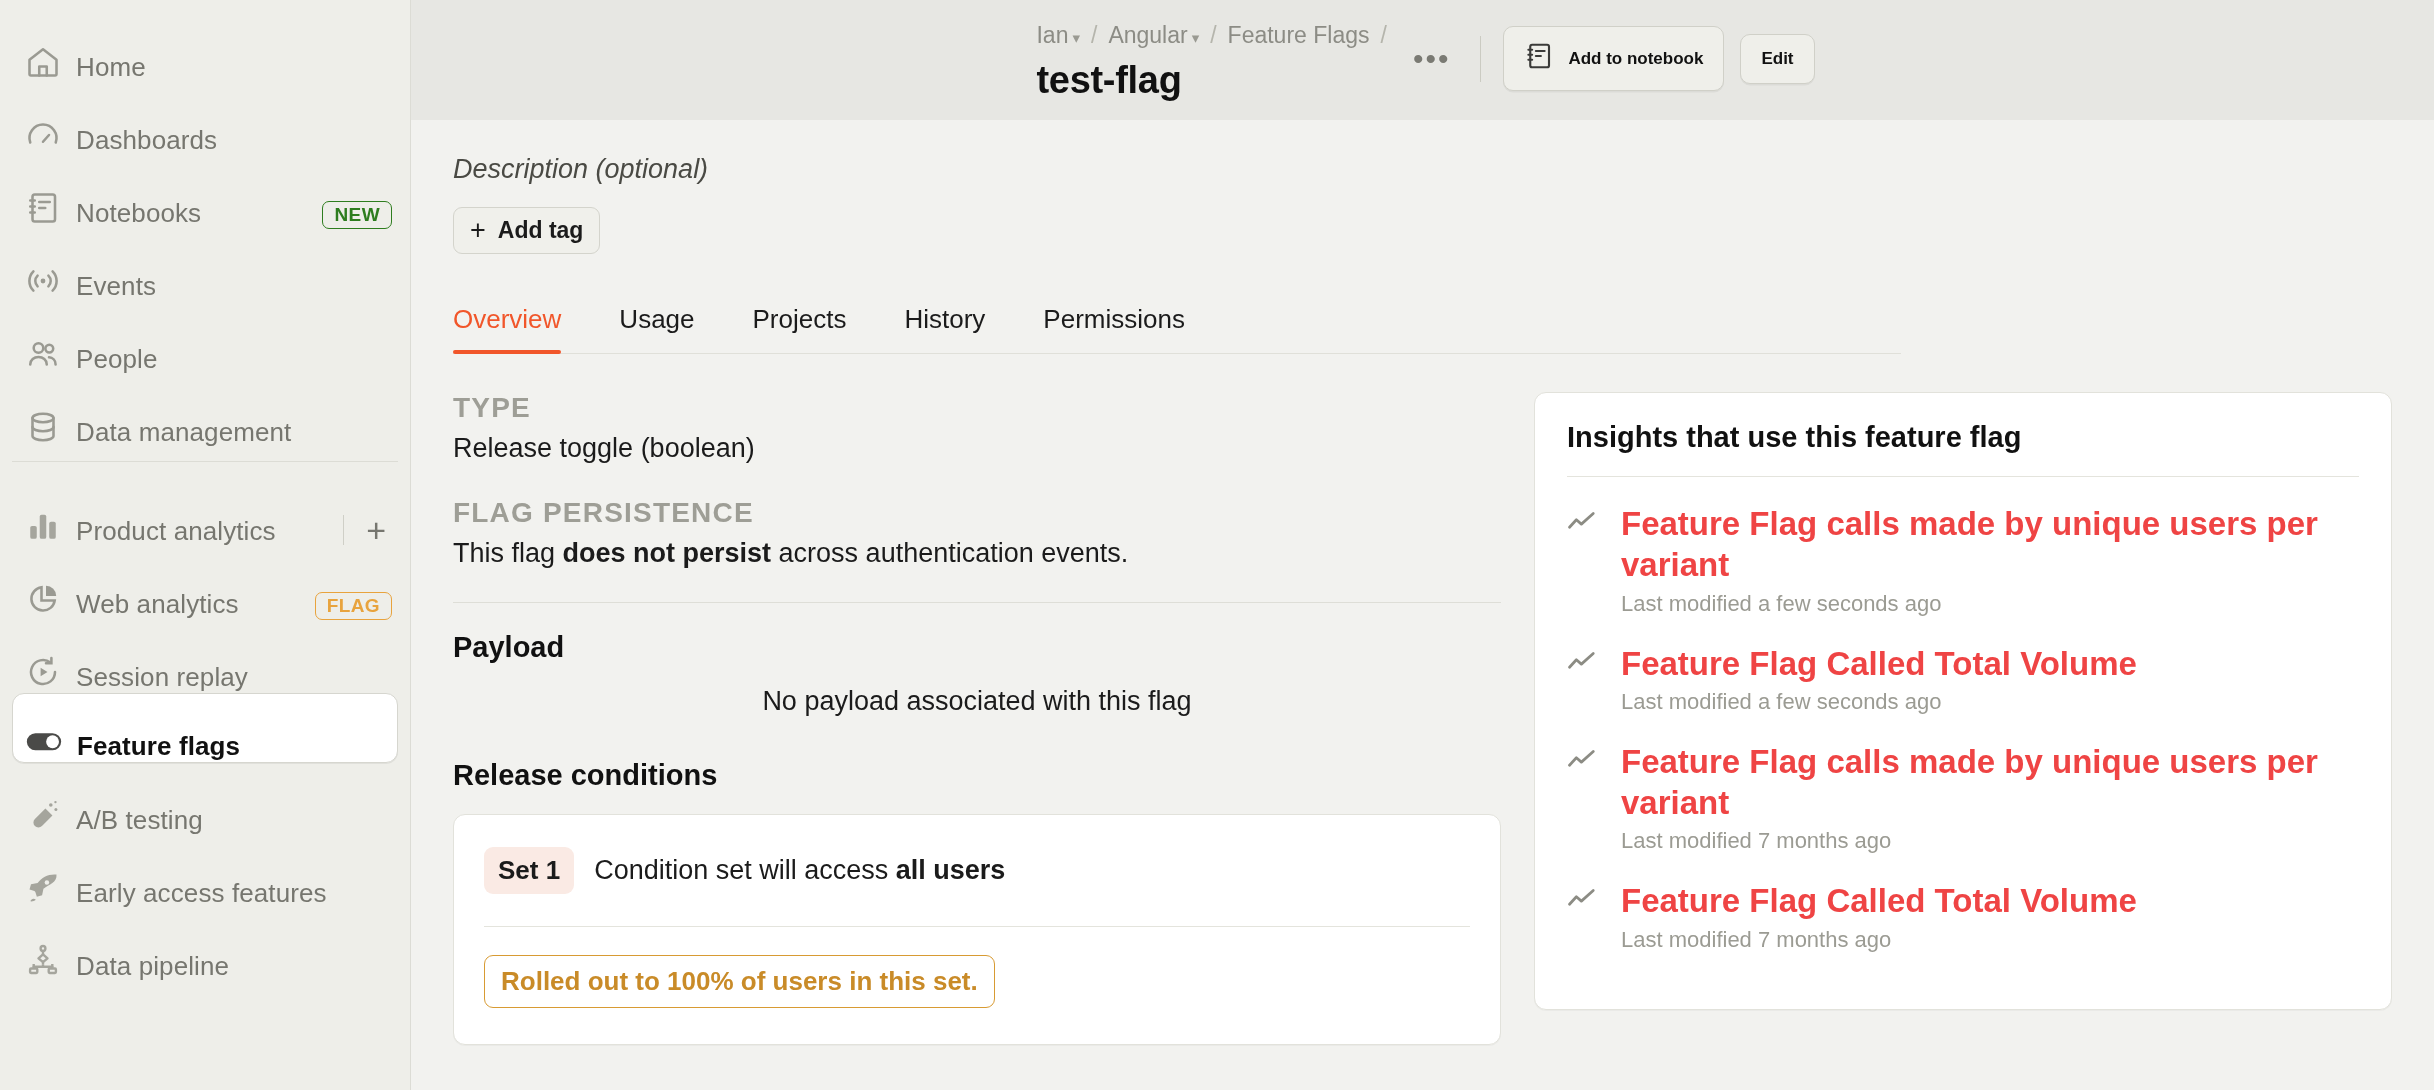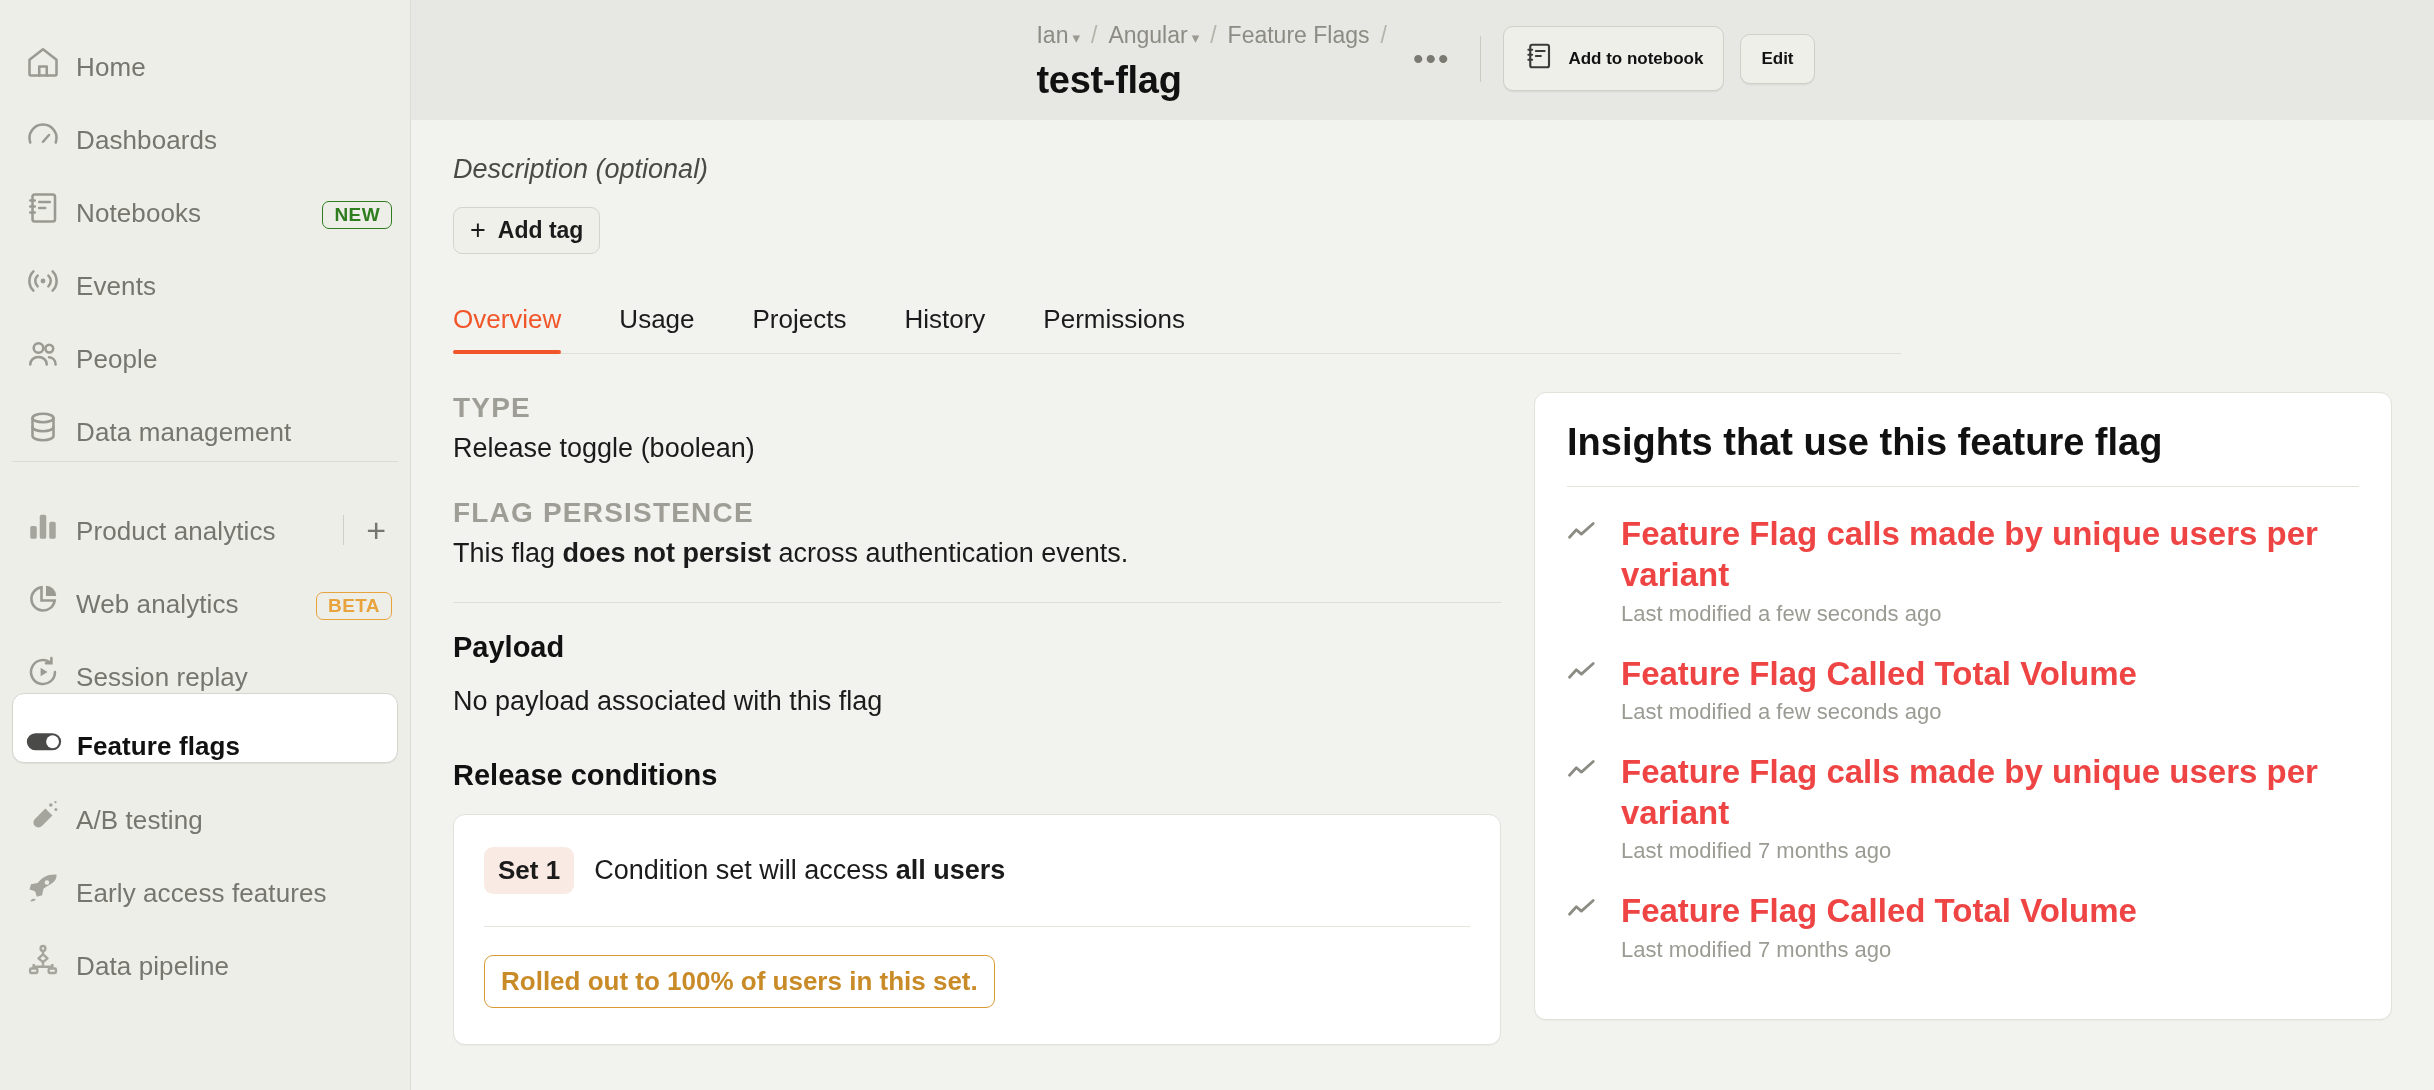--- a/index.html
+++ b/index.html
@@ -137,21 +137,21 @@
     font-size: 28px; font-weight: bold; color: #9E9E96;
     letter-spacing: 1.2px; text-transform: uppercase;
     margin-bottom: 9px;
   }
   .field-value { font-size: 27px; color: #1b1b1b; margin-bottom: 33px; }
   .field-value b { font-weight: bold; }
 
   .hr { height: 1px; background: #DEDED7; margin: 12px 0 28px 0; }
 
   .sec-title { font-size: 29px; font-weight: bold; color: #111; margin-bottom: 22px; }
-  .sec-text { font-size: 27px; color: #1b1b1b; margin-bottom: 42px; }
+  .sec-text { font-size: 27px; color: #1b1b1b; margin-bottom: 42px; text-align: center; }
 
   .rc-card {
     background: #fff; border: 1px solid #E2E2DB; border-radius: 12px;
     padding: 32px 30px 36px 30px;
     box-shadow: 0 1px 0 rgba(0,0,0,.03);
   }
   .rc-row { display: flex; align-items: center; gap: 20px; font-size: 27px; color:#1b1b1b; }
   .set-badge {
     background: #FAEAE4; border-radius: 9px;
     padding: 8px 14px; font-size: 26px; font-weight: bold; color:#1b1b1b;
@@ -163,21 +163,21 @@
     color: #C98B28; font-size: 26px; font-weight: bold;
     padding: 10px 16px;
   }
 
   .insights-card {
     background: #fff; border: 1px solid #E2E2DB; border-radius: 12px;
     padding: 28px 32px 30px 32px;
     min-height: 372px;
     box-shadow: 0 1px 0 rgba(0,0,0,.03);
   }
-  .insights-title { font-size: 38px; font-weight: bold; color:#111; margin-bottom: 22px; }
+  .insights-title { font-size: 29px; font-weight: bold; color:#111; margin-bottom: 22px; }
   .insights-hr { height:1px; background:#E4E4DD; margin-bottom: 26px; }
   .insight-item { display: flex; gap: 20px; margin-bottom: 26px; cursor: pointer; }
   .insight-ico { flex:0 0 34px; padding-top: 6px; }
   .insight-name { font-size: 33px; font-weight: bold; color:#ef4444; line-height: 1.25; }
   .insight-meta { font-size: 22px; color:#9B9B93; margin-top: 5px; }
 </style>
 </head>
 <body>
 
 <div id="app">
@@ -268,21 +268,21 @@
     </div>
 
     <div class="nav-item">
       <span class="ico">
         <svg width="36" height="36" viewBox="0 0 24 24" fill="none" stroke="#9A9A92" stroke-width="1.7">
             <path d="M11 4.2A7.8 7.8 0 1 0 19.8 13H11z"></path>
             <path d="M14 3.2A6.8 6.8 0 0 1 20.8 10H14z" fill="#9A9A92" stroke="none"></path>
           </svg>
       </span>
       <span class="nav-label">Web analytics</span>
-      <span class="badge-beta">BETA</span>
+      <span class="badge-beta">FLAG</span>
     </div>
 
     <div class="nav-item">
       <span class="ico">
         <svg width="36" height="36" viewBox="0 0 24 24" fill="none" stroke="#9A9A92" stroke-width="1.7" stroke-linecap="round">
             <path d="M20 12a8 8 0 1 1-3.1-6.3"></path>
             <path d="M17.6 2.6v3.6h-3.6"></path>
             <path d="M10.4 9.2l4.6 2.8-4.6 2.8z" fill="#9A9A92" stroke="none"></path>
           </svg>
       </span>

